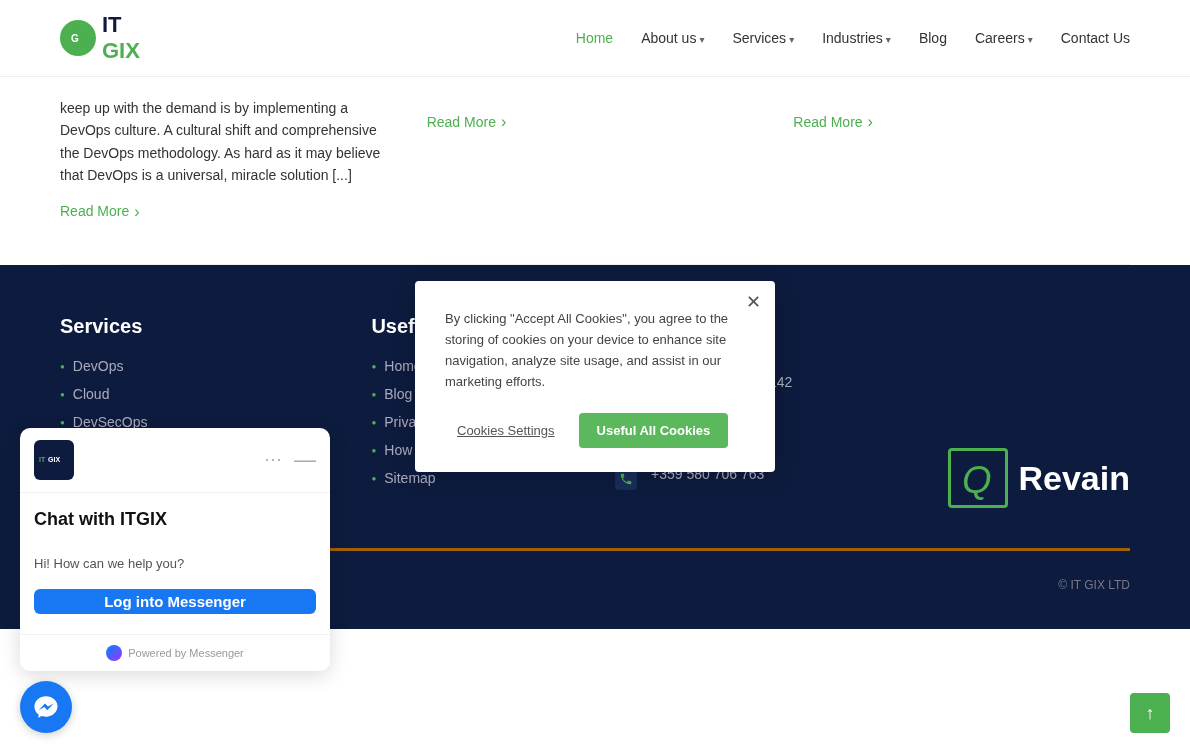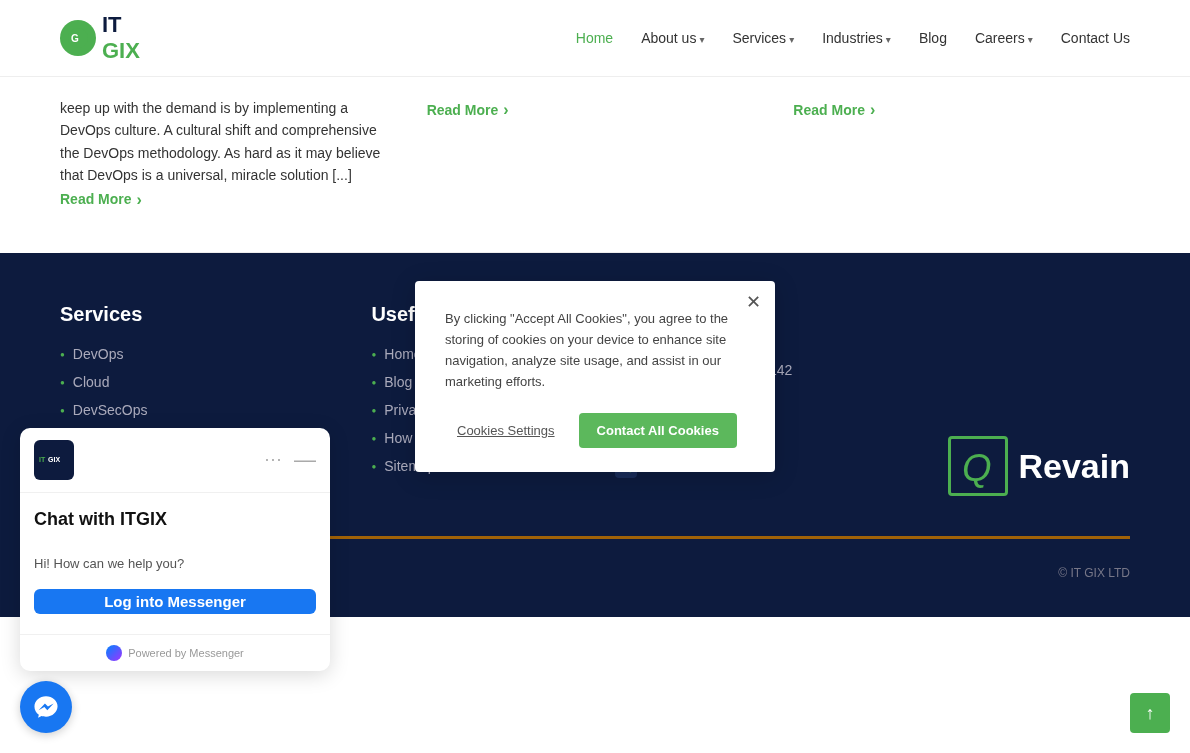--- a/index.html
+++ b/index.html
@@ -19,22 +19,23 @@
       font-size: 14px;
       color: #333;
       line-height: 1.6;
     }
     .read-more-link {
       display: inline-flex;
       align-items: center;
       gap: 5px;
       color: #4caf50;
       font-size: 14px;
-      font-weight: 700;
+      font-weight: 400;
       text-decoration: none;
+      margin-top: 12px;
       cursor: pointer;
     }
     .read-more-link::after {
       content: '›';
       font-size: 16px;
     }
 
     
     .divider {
       height: 1px;
@@ -537,21 +538,21 @@
     <span class="copyright">© IT GIX LTD</span>
   </div>
 </footer>
 
 <div class="cookie-overlay">
   <div class="cookie-banner">
     <button class="cookie-close">✕</button>
     <p class="cookie-text">By clicking "Accept All Cookies", you agree to the storing of cookies on your device to enhance site navigation, analyze site usage, and assist in our marketing efforts.</p>
     <div class="cookie-actions">
       <button class="btn-cookies-settings">Cookies Settings</button>
-      <button class="btn-accept-cookies">Contact All Cookies</button>
+      <button class="btn-accept-cookies">Useful All Cookies</button>
     </div>
   </div>
 </div>
 
 <div class="chat-widget">
   <div class="chat-popup">
     <div class="chat-popup-header">
       <div class="chat-popup-logo">
         <div class="chat-popup-logo-img">
           <svg width="30" height="20" viewBox="0 0 60 30" fill="none">

